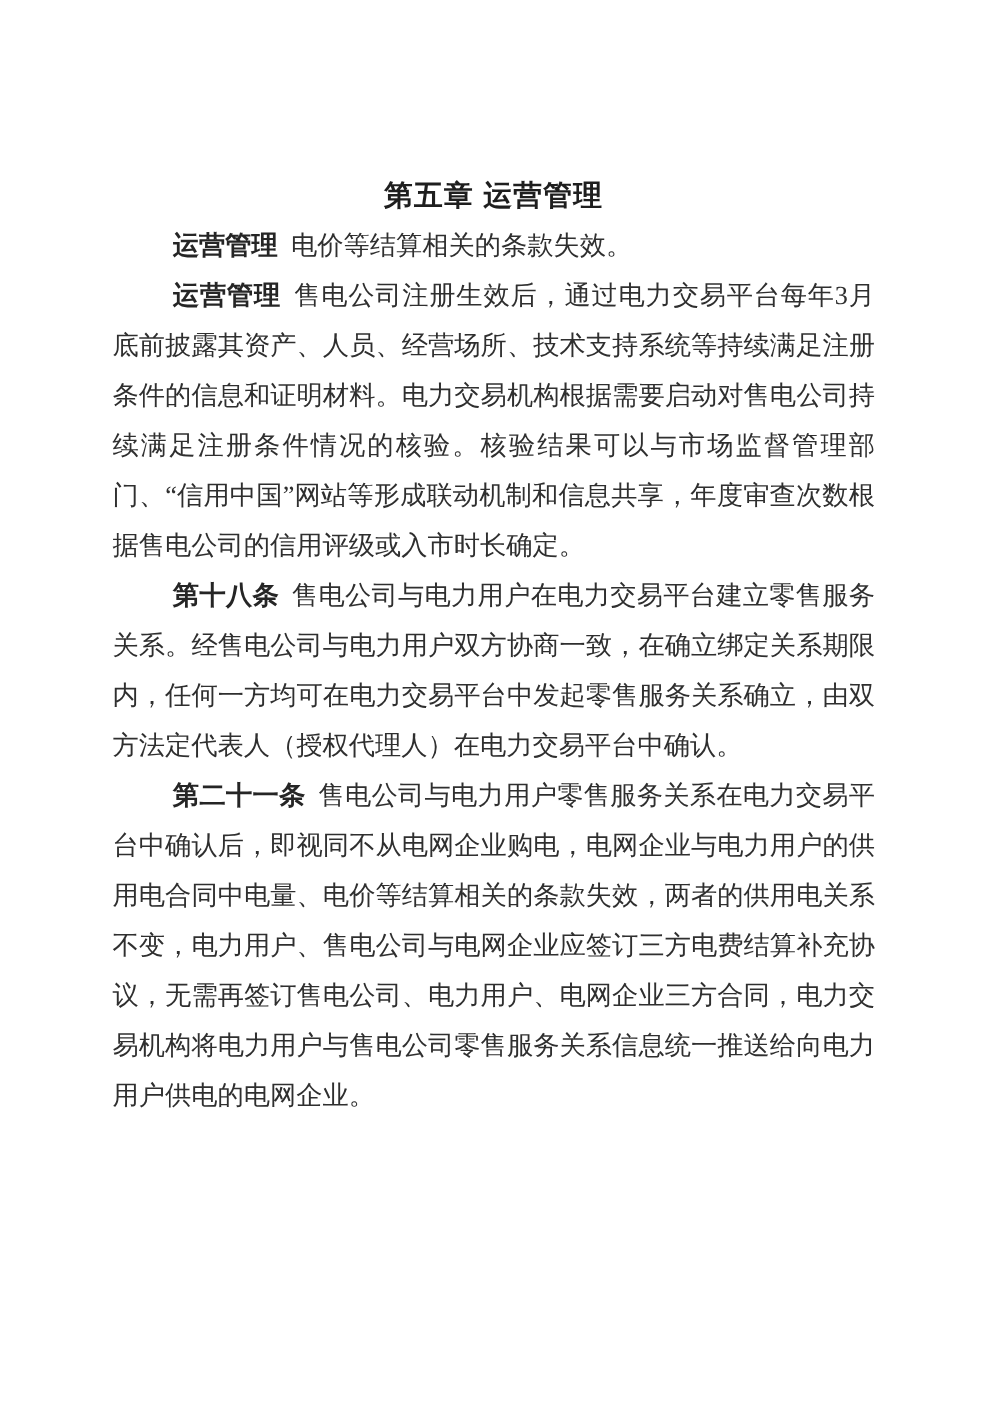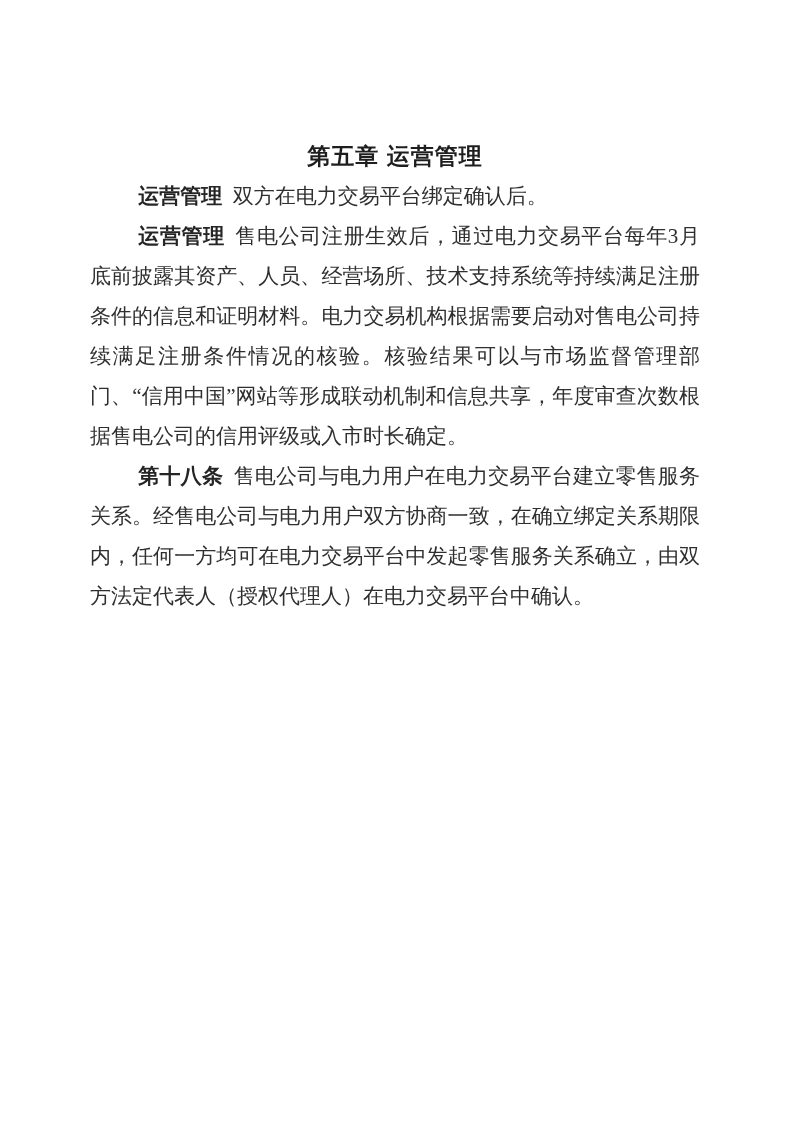--- a/index.html
+++ b/index.html
@@ -49,27 +49,30 @@
 </head>
 <body>
 
 <div class="page">
 
   <h1 class="chapter-title">第五章 运营管理</h1>
 
   <div class="doc-body">
 
     <p class="article">
-      <span class="article-no">运营管理</span><span>双方在电力交易平台绑定确认后。</span>
+      <span class="article-no">运营管理</span><span>电价等结算相关的条款失效。</span>
     </p>
 
     <p class="article">
       <span class="article-no">运营管理</span><span>售电公司注册生效后，通过电力交易平台每年3月底前披露其资产、人员、经营场所、技术支持系统等持续满足注册条件的信息和证明材料。电力交易机构根据需要启动对售电公司持续满足注册条件情况的核验。核验结果可以与市场监督管理部门、“信用中国”网站等形成联动机制和信息共享，年度审查次数根据售电公司的信用评级或入市时长确定。</span>
     </p>
 
     <p class="article">
       <span class="article-no">第十八条</span><span>售电公司与电力用户在电力交易平台建立零售服务关系。经售电公司与电力用户双方协商一致，在确立绑定关系期限内，任何一方均可在电力交易平台中发起零售服务关系确立，由双方法定代表人（授权代理人）在电力交易平台中确认。</span>
     </p>
 
 
+    <p class="article">
+      <span class="article-no">第二十一条</span><span>售电公司与电力用户零售服务关系在电力交易平台中确认后，即视同不从电网企业购电，电网企业与电力用户的供用电合同中电量、电价等结算相关的条款失效，两者的供用电关系不变，电力用户、售电公司与电网企业应签订三方电费结算补充协议，无需再签订售电公司、电力用户、电网企业三方合同，电力交易机构将电力用户与售电公司零售服务关系信息统一推送给向电力用户供电的电网企业。</span>
+    </p>
 
   </div>
 </div>
 
 </body></html>

